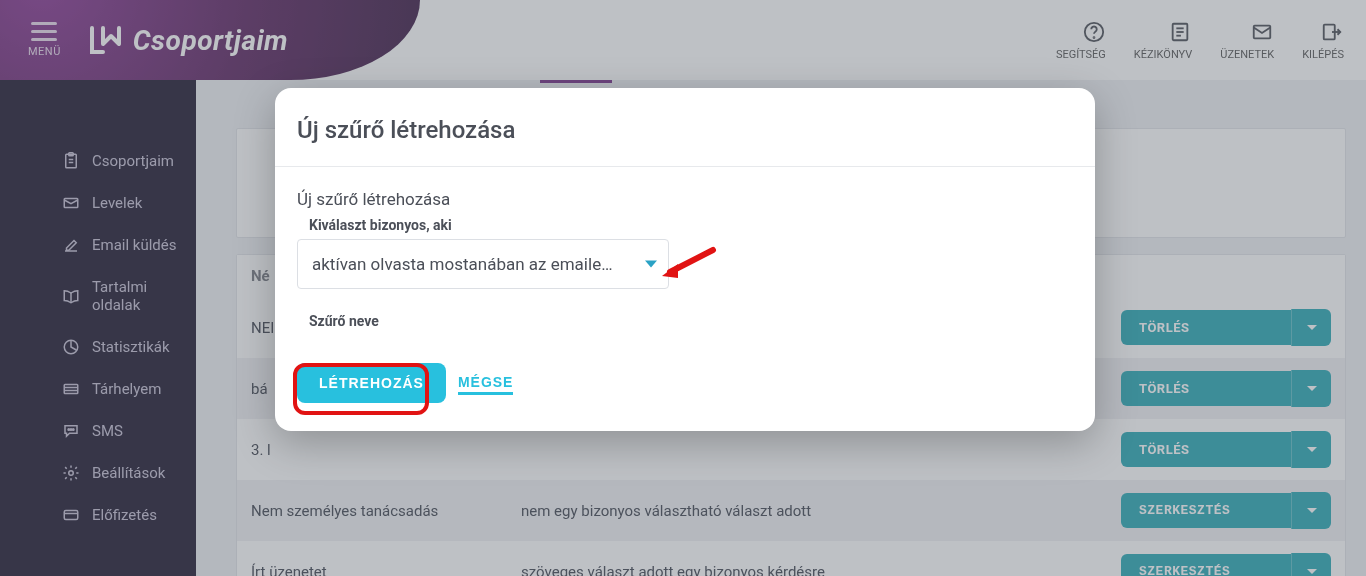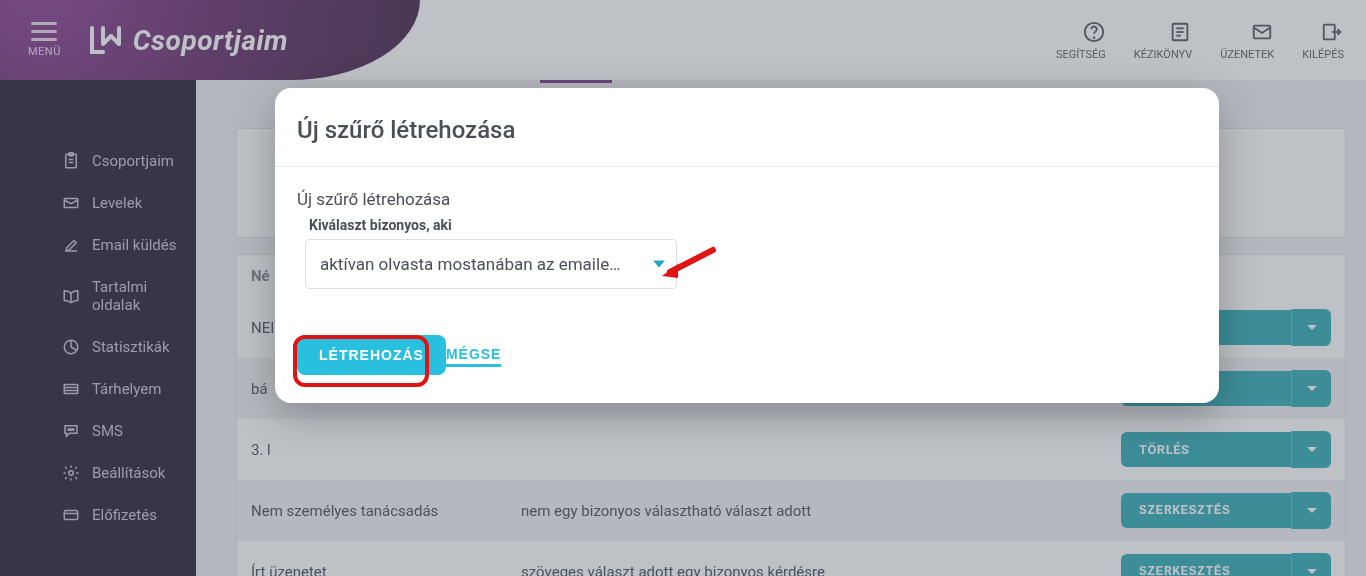--- a/index.html
+++ b/index.html
@@ -131,21 +131,21 @@
 
   
   .overlay {
     position:absolute; inset:0;
     background:var(--modal-overlay);
     z-index:10;
   }
   .modal {
     position:absolute;
     left:275px; top:88px;
-    width:944px;
+    width:820px;
     background:#fff;
     border-radius:16px;
     z-index:11;
     padding:28px 0 28px 0;
     box-shadow:0 12px 40px rgba(0,0,0,0.25);
   }
   .modal-h {
     font-size:24px;
     color:#4b4f58;
     font-weight:500;
@@ -159,29 +159,29 @@
     width:372px;
     border:1px solid #dcdfe4;
     border-radius:4px;
     padding:14px 38px 14px 14px;
     font-size:17px;
     color:#4b4f58;
     background:#fff;
     position:relative;
   }
   .select { overflow:hidden; white-space:nowrap; text-overflow:ellipsis; cursor:pointer; }
-  .select-wrap { position:relative; width:372px;margin-left:8px; }
+  .select-wrap { position:relative; width:372px; }
   .select-caret {
     position:absolute; right:12px; top:50%; transform:translateY(-50%);
     width:0; height:0;
     border-left:6px solid transparent;
     border-right:6px solid transparent;
     border-top:7px solid #2aa2c5;
   }
-  .modal-actions { padding:18px 0 0 22px; display:flex; align-items:center; }
+  .modal-actions { padding:18px 0 0 22px; display:flex; align-items:center; gap:12px; }
   .btn-create {
     background:var(--cyan-btn);
     color:#fff;
     font-weight:700;
     letter-spacing:1px;
     font-size:14px;
     padding:12px 22px;
     border:none;
     border-radius:8px;
     cursor:pointer;
@@ -410,20 +410,21 @@
 <div class="modal">
   <div class="modal-h">Új szűrő létrehozása</div>
   <div class="modal-body">
     <div class="modal-sub">Új szűrő létrehozása</div>
     <div class="field-label">Kiválaszt bizonyos, aki</div>
     <div class="select-wrap">
       <div class="select">aktívan olvasta mostanában az emaile…</div>
       <div class="select-caret"></div>
     </div>
     <div style="height:18px"></div>
+    <div class="field-label">Szűrő neve</div>
   </div>
   <div class="modal-actions">
     <button class="btn-create">LÉTREHOZÁS</button>
     <button class="btn-cancel">MÉGSE</button>
   </div>
 
   <div class="red-box" style="left:18px; bottom:16px; width:136px; height:52px;"></div>
 </div>
 
 <svg class="red-arrow" style="left:658px; top:244px;" width="60" height="38" viewBox="0 0 60 38">

